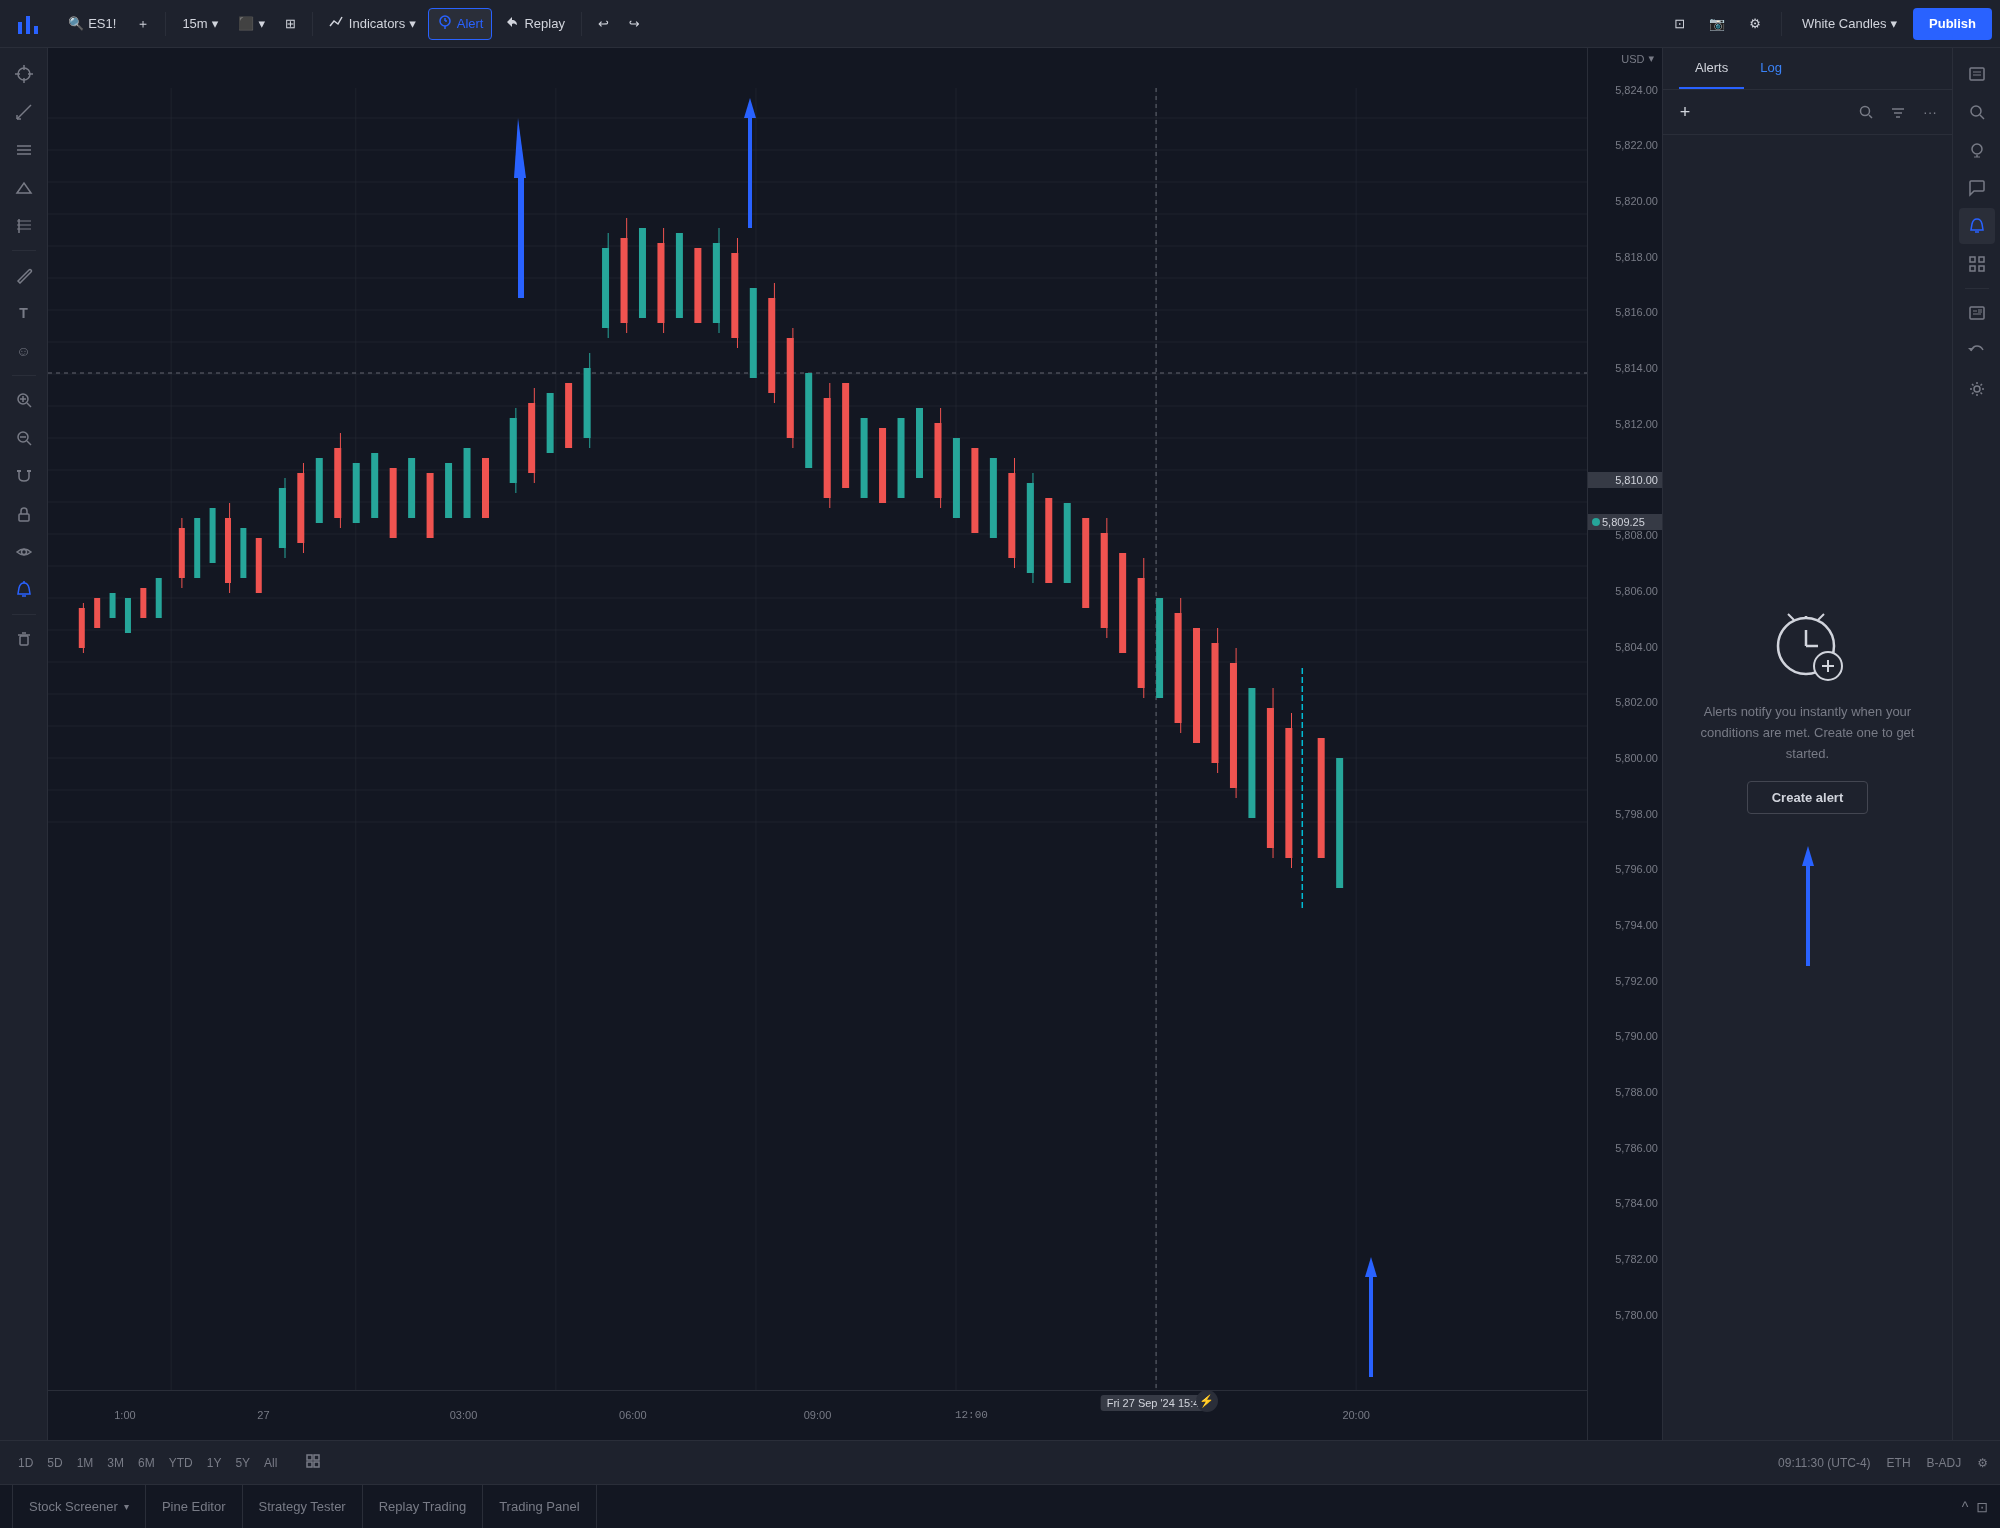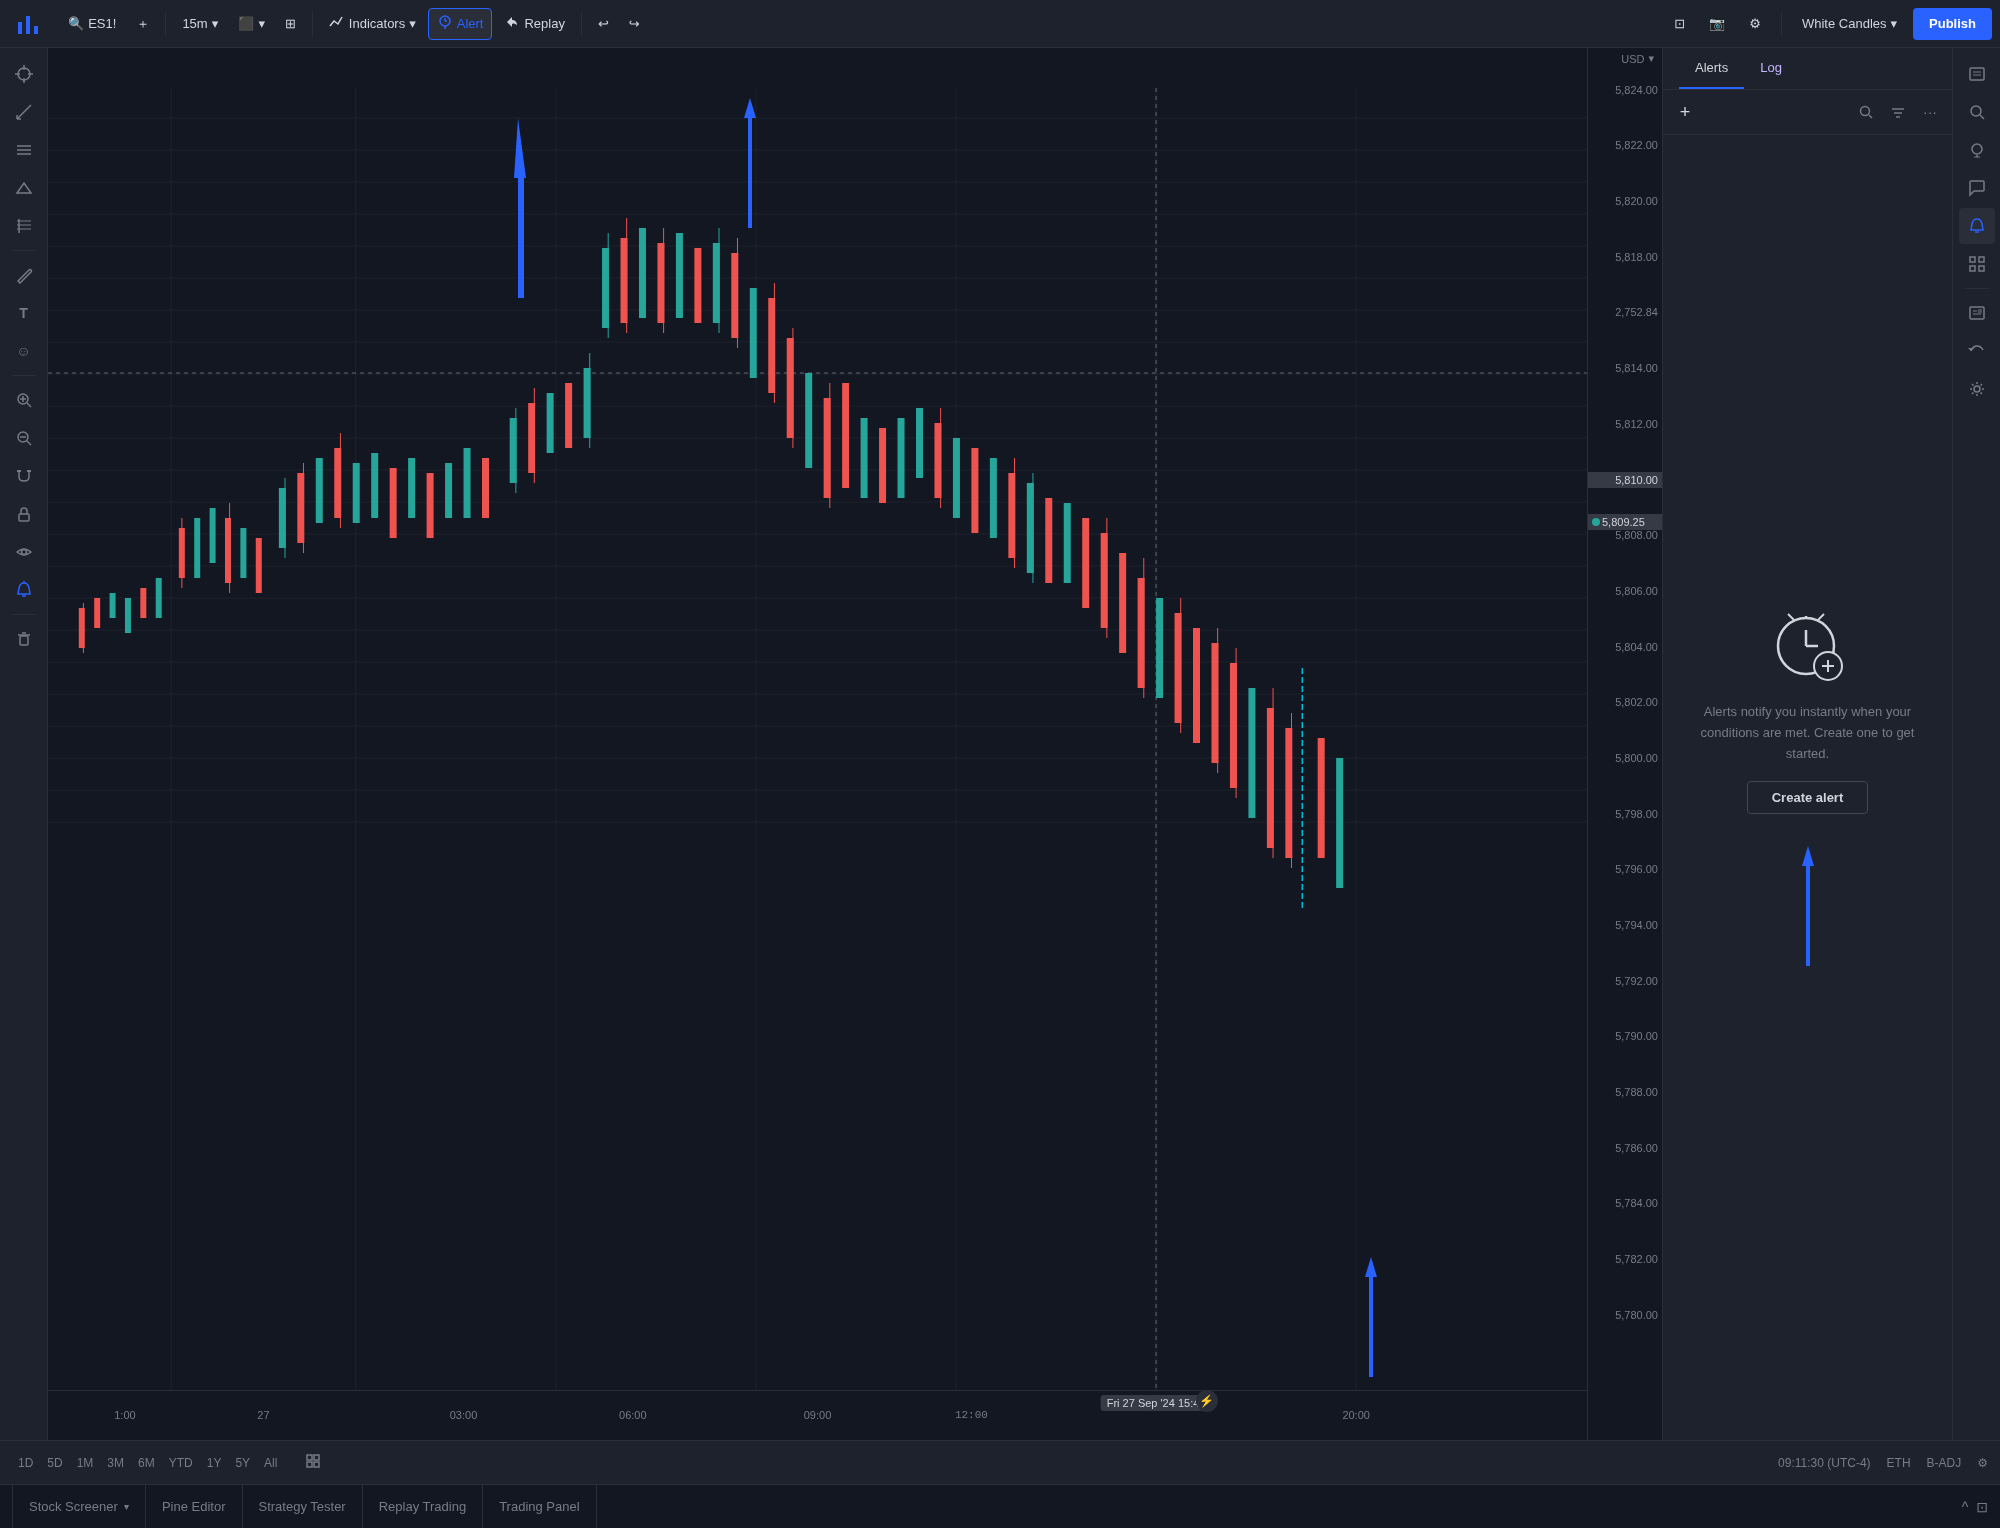--- a/index.html
+++ b/index.html
@@ -132,21 +132,21 @@
     }
     #right-panel-tabs {
       display: flex;
       border-bottom: 1px solid #2a2e39;
       padding: 0 16px;
     }
     .panel-tab {
       padding: 12px 16px;
       cursor: pointer;
       font-size: 13px;
-      color: #c4b5fd;
+      color: #3b82f6;
       border-bottom: 2px solid transparent;
     }
     .panel-tab.active { color: #d1d4dc; border-bottom-color: #2962ff; }
     #right-panel-toolbar {
       display: flex;
       align-items: center;
       padding: 8px;
       gap: 4px;
       border-bottom: 1px solid #2a2e39;
     }
@@ -641,21 +641,21 @@
 
     <div style="position:absolute; bottom:28px; left:calc(72% - 14px); z-index:5;">
       <div style="width:22px; height:22px; background:#2a2e39; border-radius:50%; display:flex; align-items:center; justify-content:center; font-size:12px;">⚡</div>
     </div>
 
     <div id="price-axis">
       <div class="price-label" style="top:3%;">5,824.00</div>
       <div class="price-label" style="top:7%;">5,822.00</div>
       <div class="price-label" style="top:11%;">5,820.00</div>
       <div class="price-label" style="top:15%;">5,818.00</div>
-      <div class="price-label" style="top:19%;">2,752.84</div>
+      <div class="price-label" style="top:19%;">5,816.00</div>
       <div class="price-label" style="top:23%;">5,814.00</div>
       <div class="price-label" style="top:27%;">5,812.00</div>
       <div class="price-label" style="top:31%;">5,810.00</div>
       <div class="price-label" style="top:35%;">5,808.00</div>
       <div class="price-label" style="top:39%;">5,806.00</div>
       <div class="price-label" style="top:43%;">5,804.00</div>
       <div class="price-label" style="top:47%;">5,802.00</div>
       <div class="price-label" style="top:51%;">5,800.00</div>
       <div class="price-label" style="top:55%;">5,798.00</div>
       <div class="price-label" style="top:59%;">5,796.00</div>

